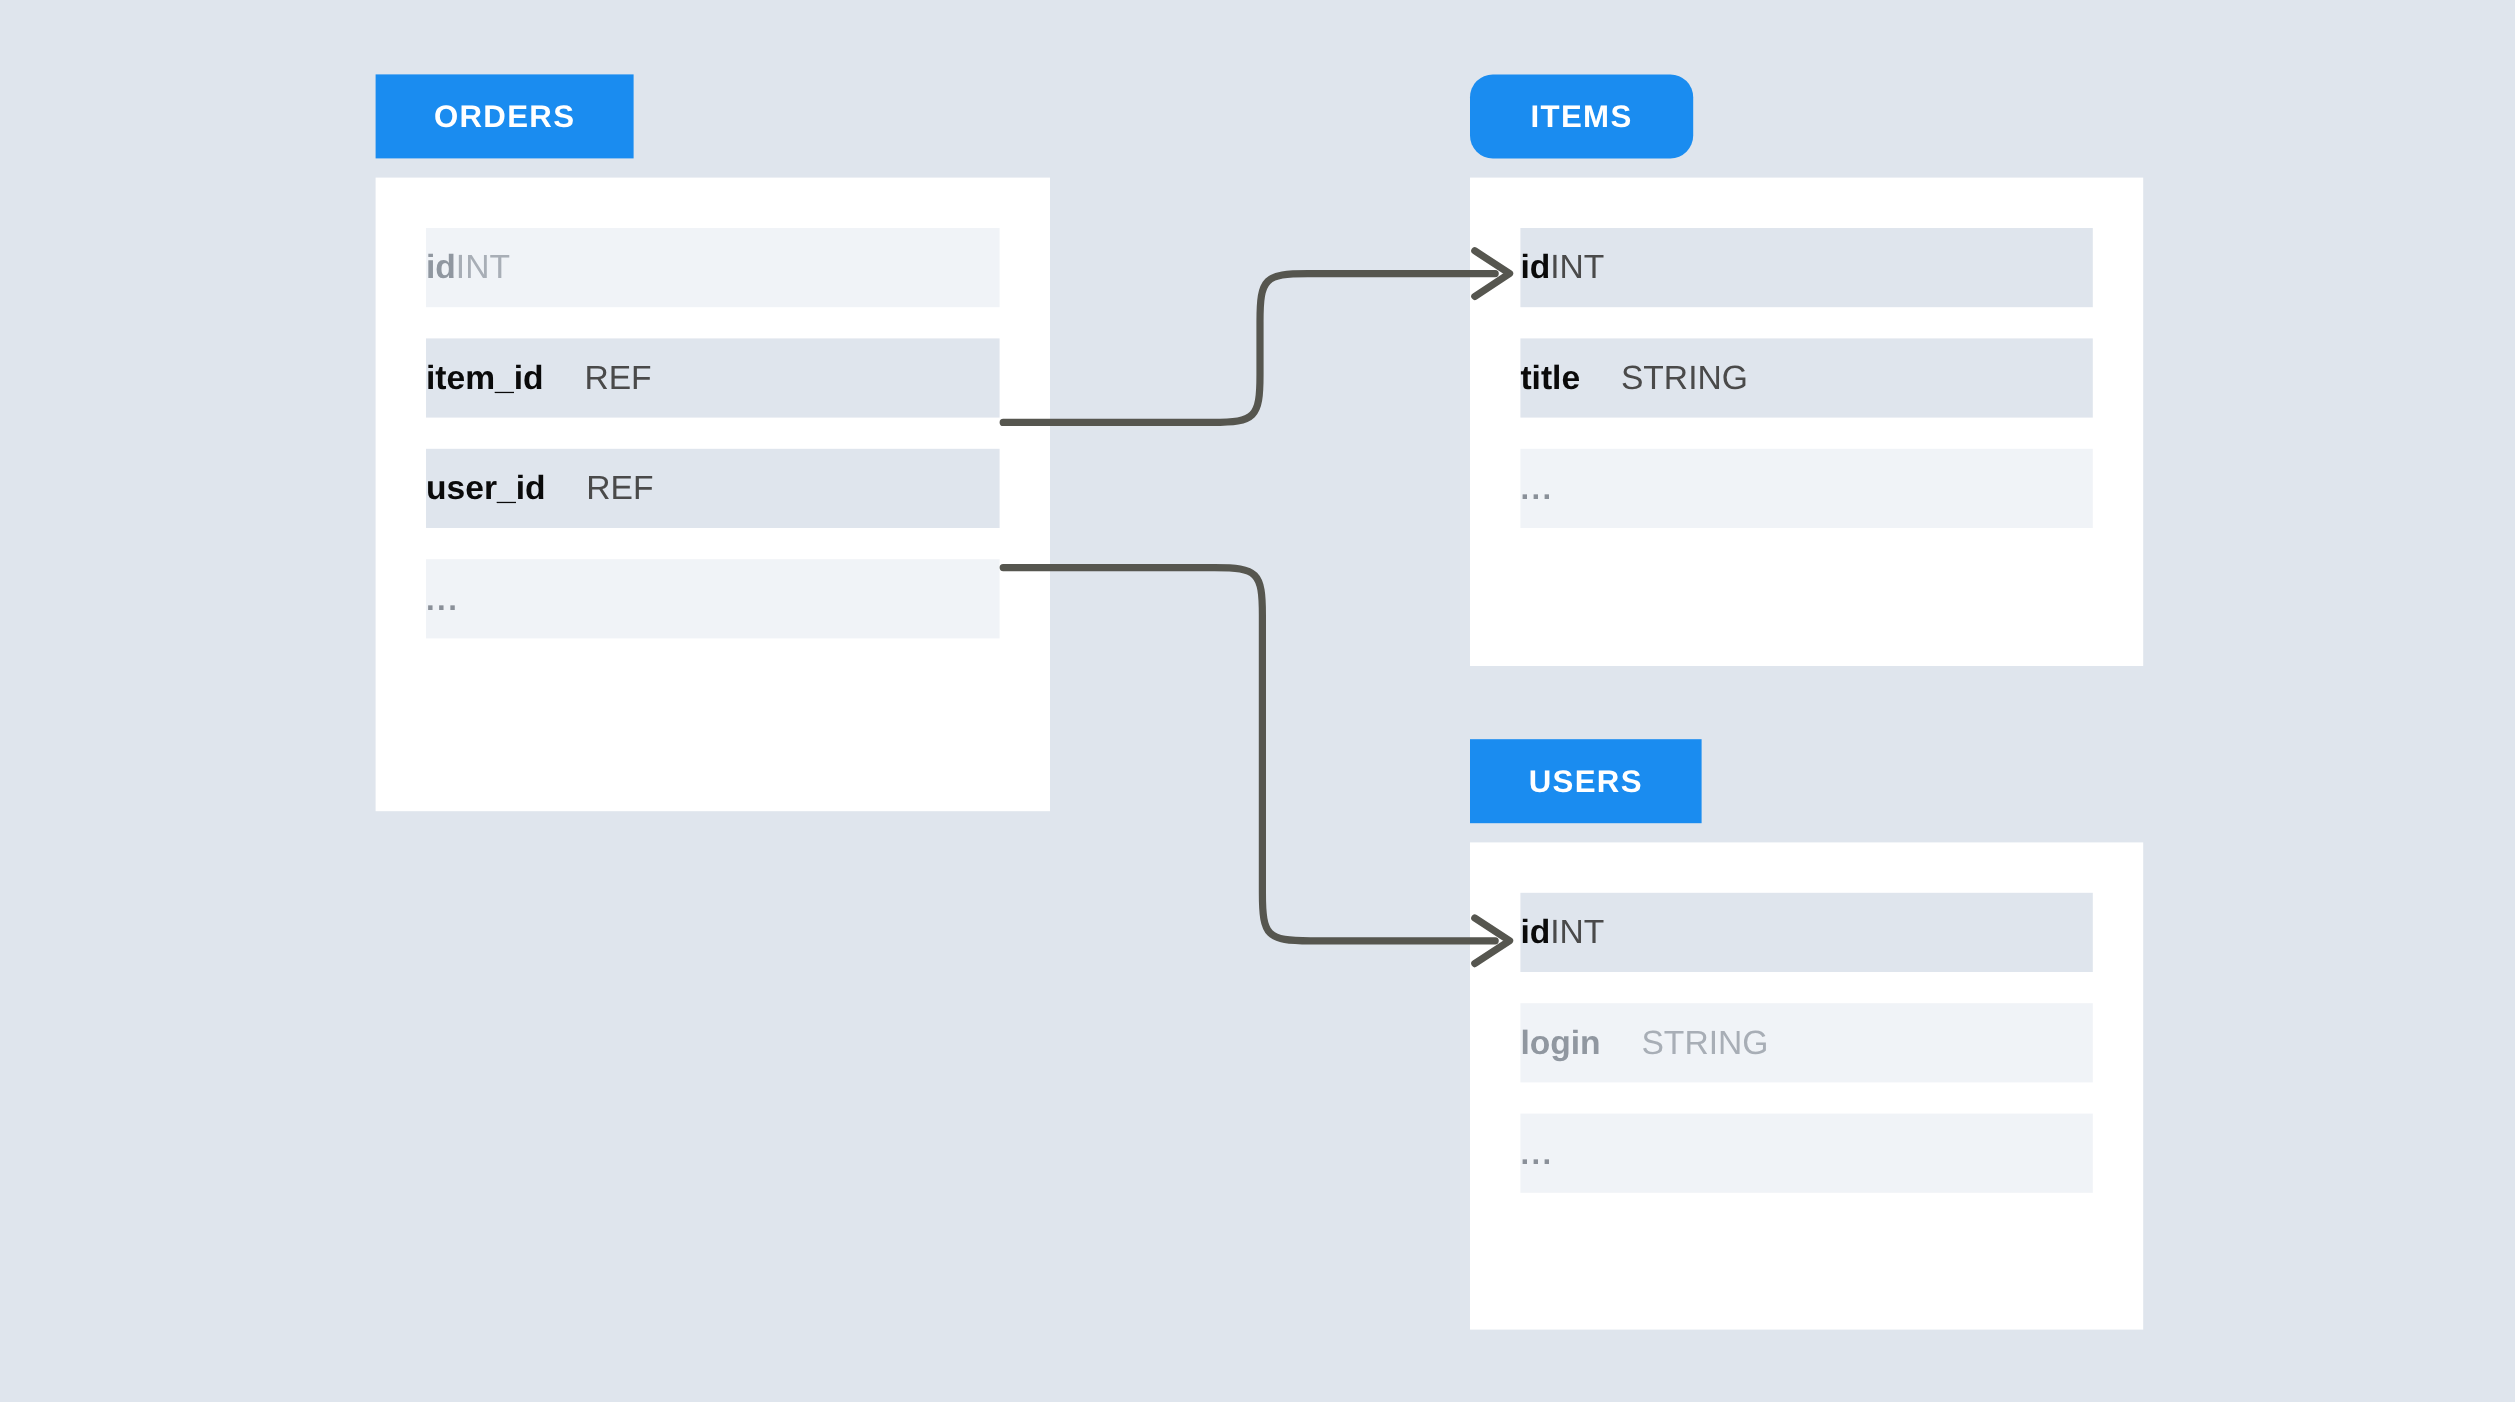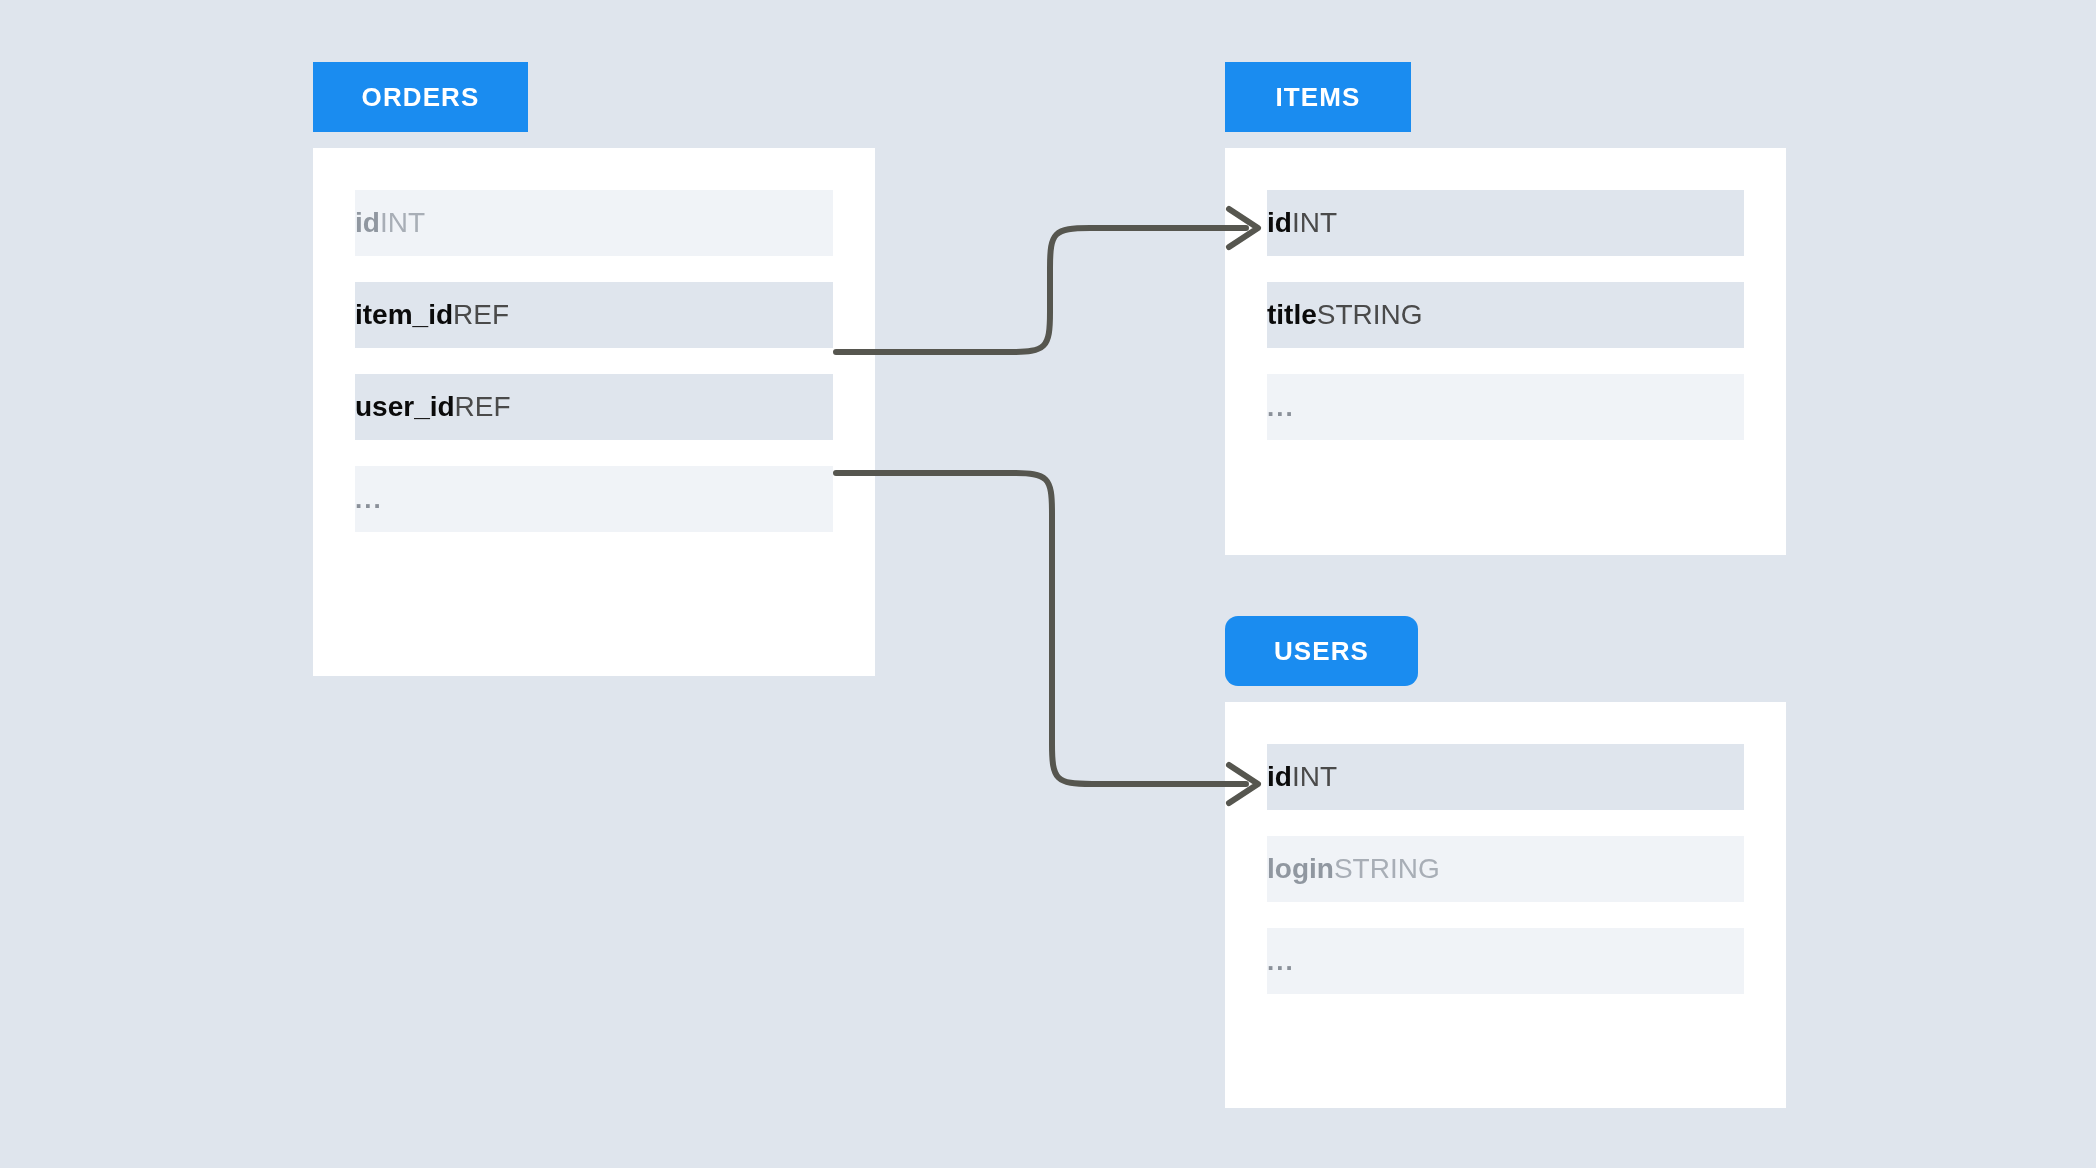--- a/index.html
+++ b/index.html
@@ -57,20 +57,21 @@
   .field-row {
     box-sizing: border-box;
     height: 66px;
     display: flex;
     align-items: center;
     font-size: 28px;
     white-space: nowrap;
   }
   .field-row + .field-row {
     margin-top: 26px;
+    gap: 34px;
   }
 
   
   .field-row.active {
     background: #dfe5ed;
   }
   .field-row.active .field-name {
     color: #0a0a0a;
     font-weight: bold;
   }
@@ -138,40 +139,40 @@
         <span class="field-name">user_id</span>
         <span class="field-type">REF</span>
       </div>
       <div class="field-row ellipsis">
         <span class="field-name">...</span>
       </div>
     </div>
   </div>
 
   <div class="entity" style="left:1225px; top:62px; width:561px; height:493px;">
-    <div class="entity-header" style="width:186px;">
+    <div class="entity-header" style="width:186px;border-radius:19px;">
       <span>ITEMS</span>
     </div>
     <div class="entity-card" style="left:0px; top:86px; width:561px; height:407px;">
       <div class="field-row active">
         <span class="field-name">id</span>
         <span class="field-type">INT</span>
       </div>
       <div class="field-row active">
         <span class="field-name">title</span>
         <span class="field-type">STRING</span>
       </div>
       <div class="field-row ellipsis">
         <span class="field-name">...</span>
       </div>
     </div>
   </div>
 
   <div class="entity" style="left:1225px; top:616px; width:561px; height:492px;">
-    <div class="entity-header" style="width:193px;border-radius:13px;">
+    <div class="entity-header" style="width:193px;">
       <span>USERS</span>
     </div>
     <div class="entity-card" style="left:0px; top:86px; width:561px; height:406px;">
       <div class="field-row active">
         <span class="field-name">id</span>
         <span class="field-type">INT</span>
       </div>
       <div class="field-row muted">
         <span class="field-name">login</span>
         <span class="field-type">STRING</span>

